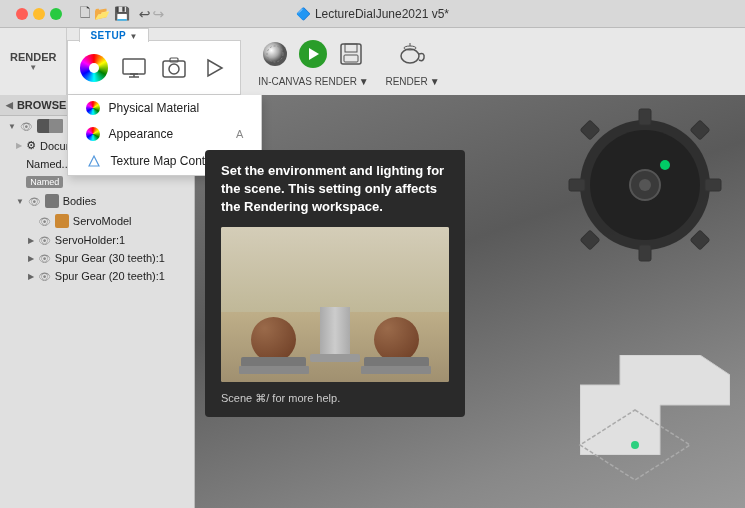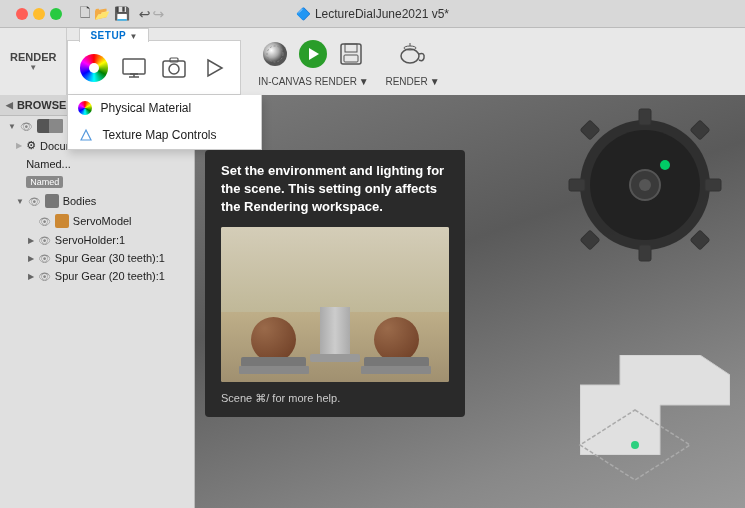--- a/index.html
+++ b/index.html
@@ -100,21 +100,21 @@
       border: 1px solid #ccc;
       border-top: none;
       min-width: 190px;
       z-index: 200;
       box-shadow: 2px 4px 8px rgba(0,0,0,0.15);
     }
 
     .setup-dropdown-item {
       display: flex;
       align-items: center;
-      padding: 6px 10px;
+      padding: 6px 18px;
       gap: 8px;
       cursor: pointer;
       font-size: 12px;
       color: #222;
       position: relative;
     }
 
     .setup-dropdown-item.active {
       background: #d0e4f8;
     }
@@ -365,20 +365,25 @@
       </div>
     </div>
 
     <div class="setup-dropdown" style="top:calc(100% - 0px);width:195px;">
 
       <div class="setup-dropdown-item">
         <div class="color-dot color-dot-rainbow"></div>
         <span>Physical Material</span>
       </div>
 
+      <div class="setup-dropdown-item">
+        <div class="color-dot color-dot-rainbow"></div>
+        <span>Appearance</span>
+        <span class="item-shortcut">A</span>
+      </div>
 
 
 
       <div class="setup-dropdown-item">
         <div style="width:16px;height:16px;flex-shrink:0;">
           <svg width="16" height="16" viewBox="0 0 16 16">
             <polygon points="3,13 8,3 13,13" fill="none" stroke="#5599dd" stroke-width="1.2"></polygon>
           </svg>
         </div>
         <span>Texture Map Controls</span>

